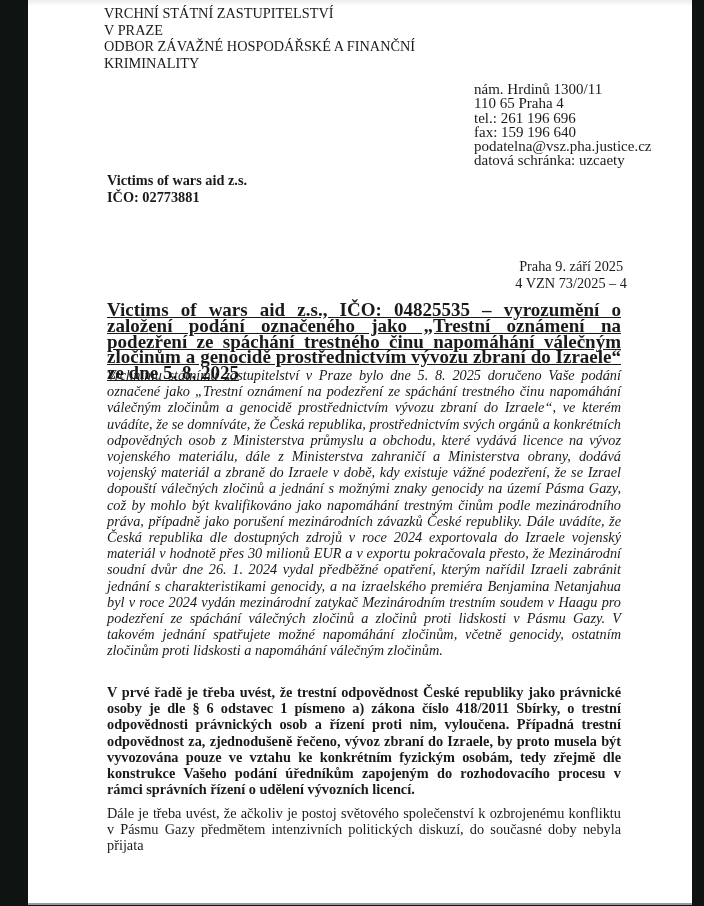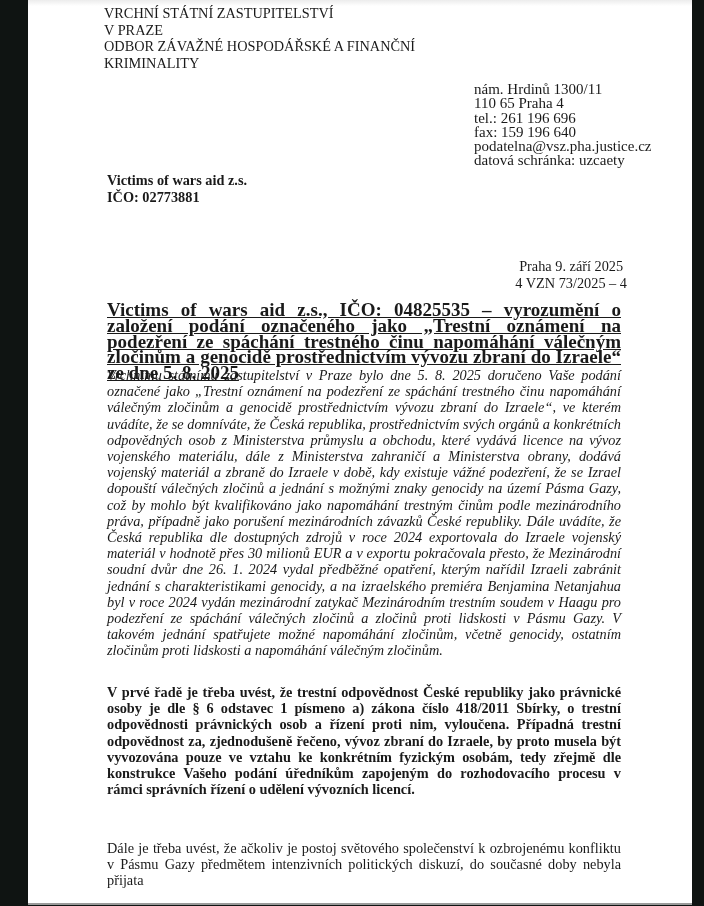--- a/index.html
+++ b/index.html
@@ -45,21 +45,21 @@
     text-align: justify; text-align-last: left;
   }
   .body-text {
     position: absolute; left: 79px; width: 514px;
     font-size: 14.3px; line-height: 16.2px;
     text-align: justify;
   }
   .p1 { top: 367px; font-style: italic; }
   .p2 { top: 633px; }
   .p3 { top: 684px; font-weight: bold; }
-  .p4 { top: 840px; }
+  .p4 { top: 805px; }
   .body-text p { margin: 0; }
 </style>
 </head>
 <body>
 
 <div class="page">
   <div class="page-top-shade"></div>
 
   <div class="header">
     <div>VRCHNÍ STÁTNÍ ZASTUPITELSTVÍ</div>

